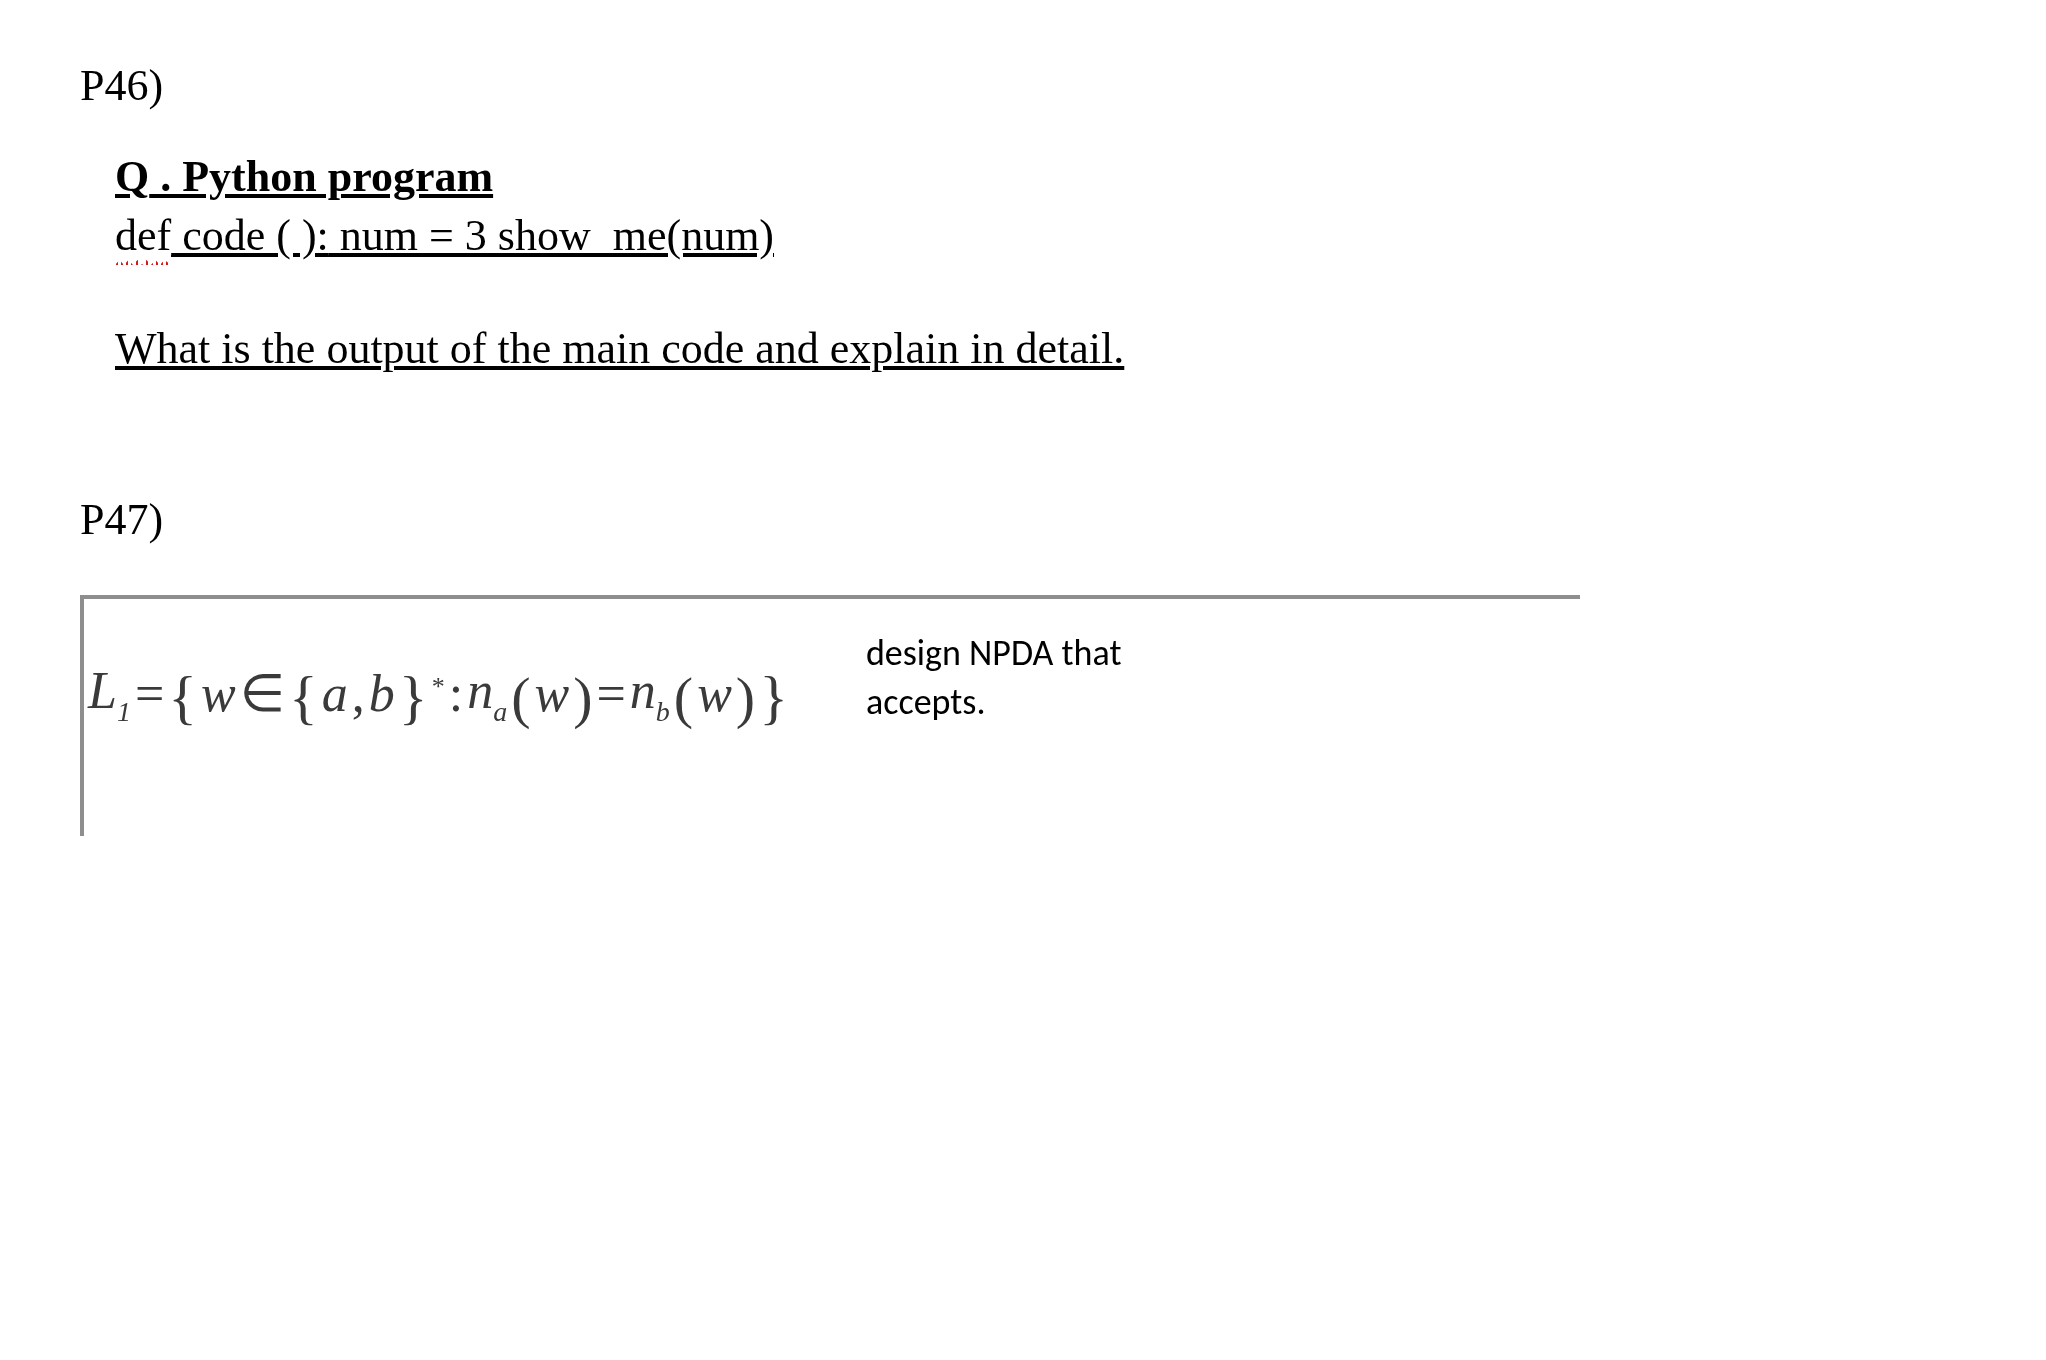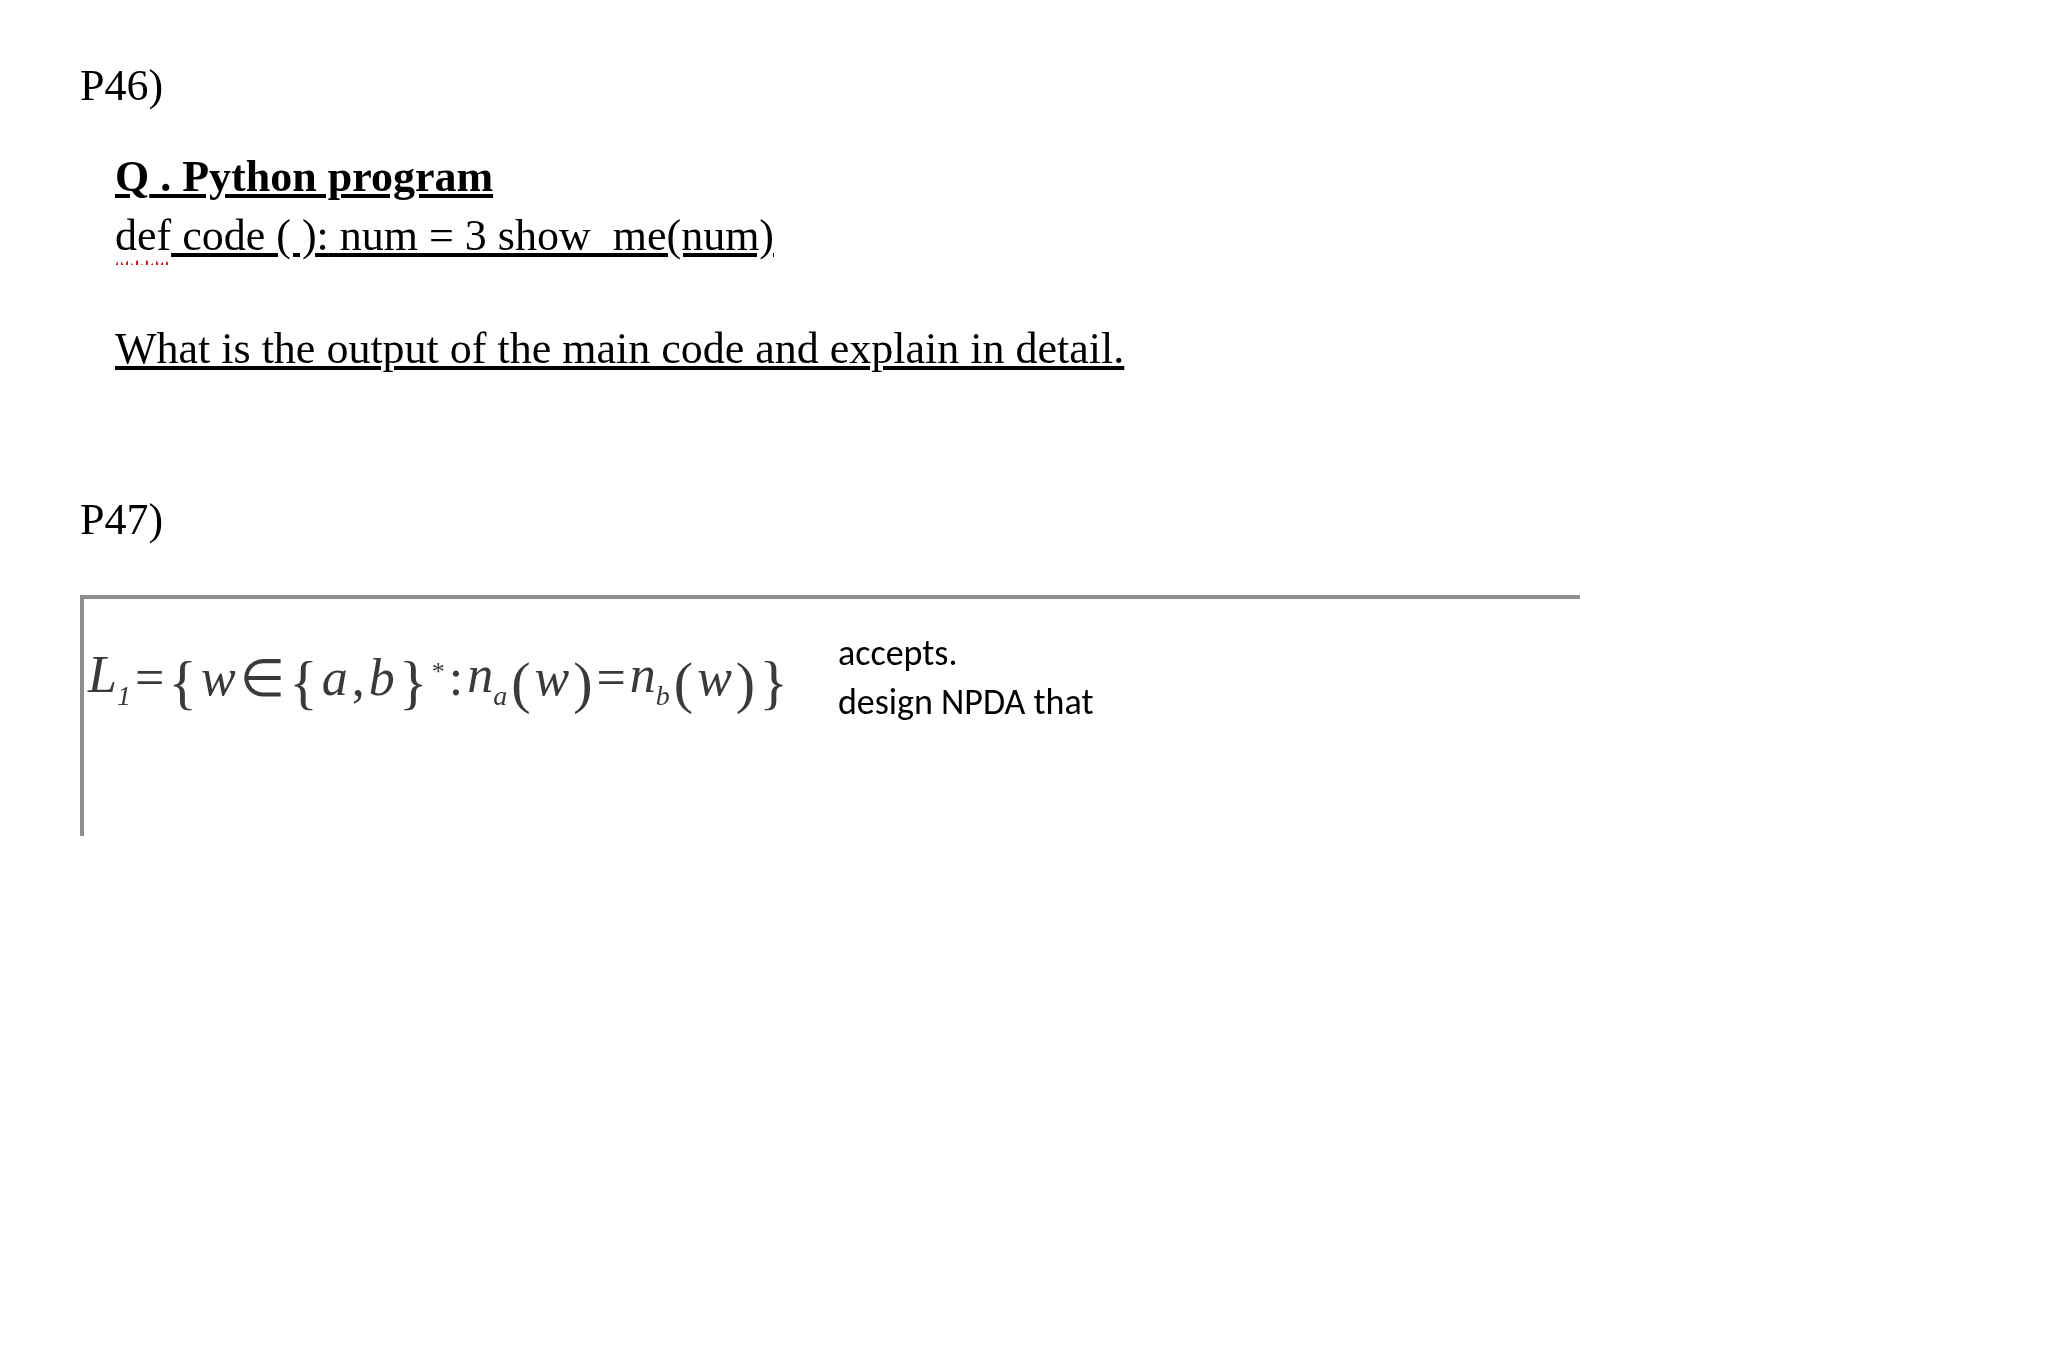--- a/index.html
+++ b/index.html
@@ -81,22 +81,22 @@
     height: 120px;
   }
   
   .eq-block {
     margin-top: 50px;
     margin-left: 0px;
     border-left: 4px solid #8e8e8e;
     border-top: 4px solid #8e8e8e;
     padding: 30px 0 110px 0;
     display: flex;
-    align-items: center;
-    gap: 50px;
+    align-items: flex-end;
+    gap: 78px;
   }
   .equation {
     font-family: "Times New Roman", Times, serif;
     font-size: 52px;
     font-style: italic;
     color: #3a3a3a;
     padding-left: 4px;
     white-space: nowrap;
     display: flex;
     align-items: center;
@@ -182,18 +182,18 @@
         <span>w</span>
         <span class="paren">)</span>
       <span class="upright"> = </span>
       <span><span>n</span><sub>b</sub></span>
       <span class="paren">(</span>
         <span>w</span>
         <span class="paren">)</span>
       <span class="brace">}</span>
     </div>
     <div class="npda-text">
+      <div>design NPDA that</div>
       <div>accepts.</div>
-      <div>design NPDA that</div>
     </div>
   </div>
 
 </div>
 
 </body></html>

